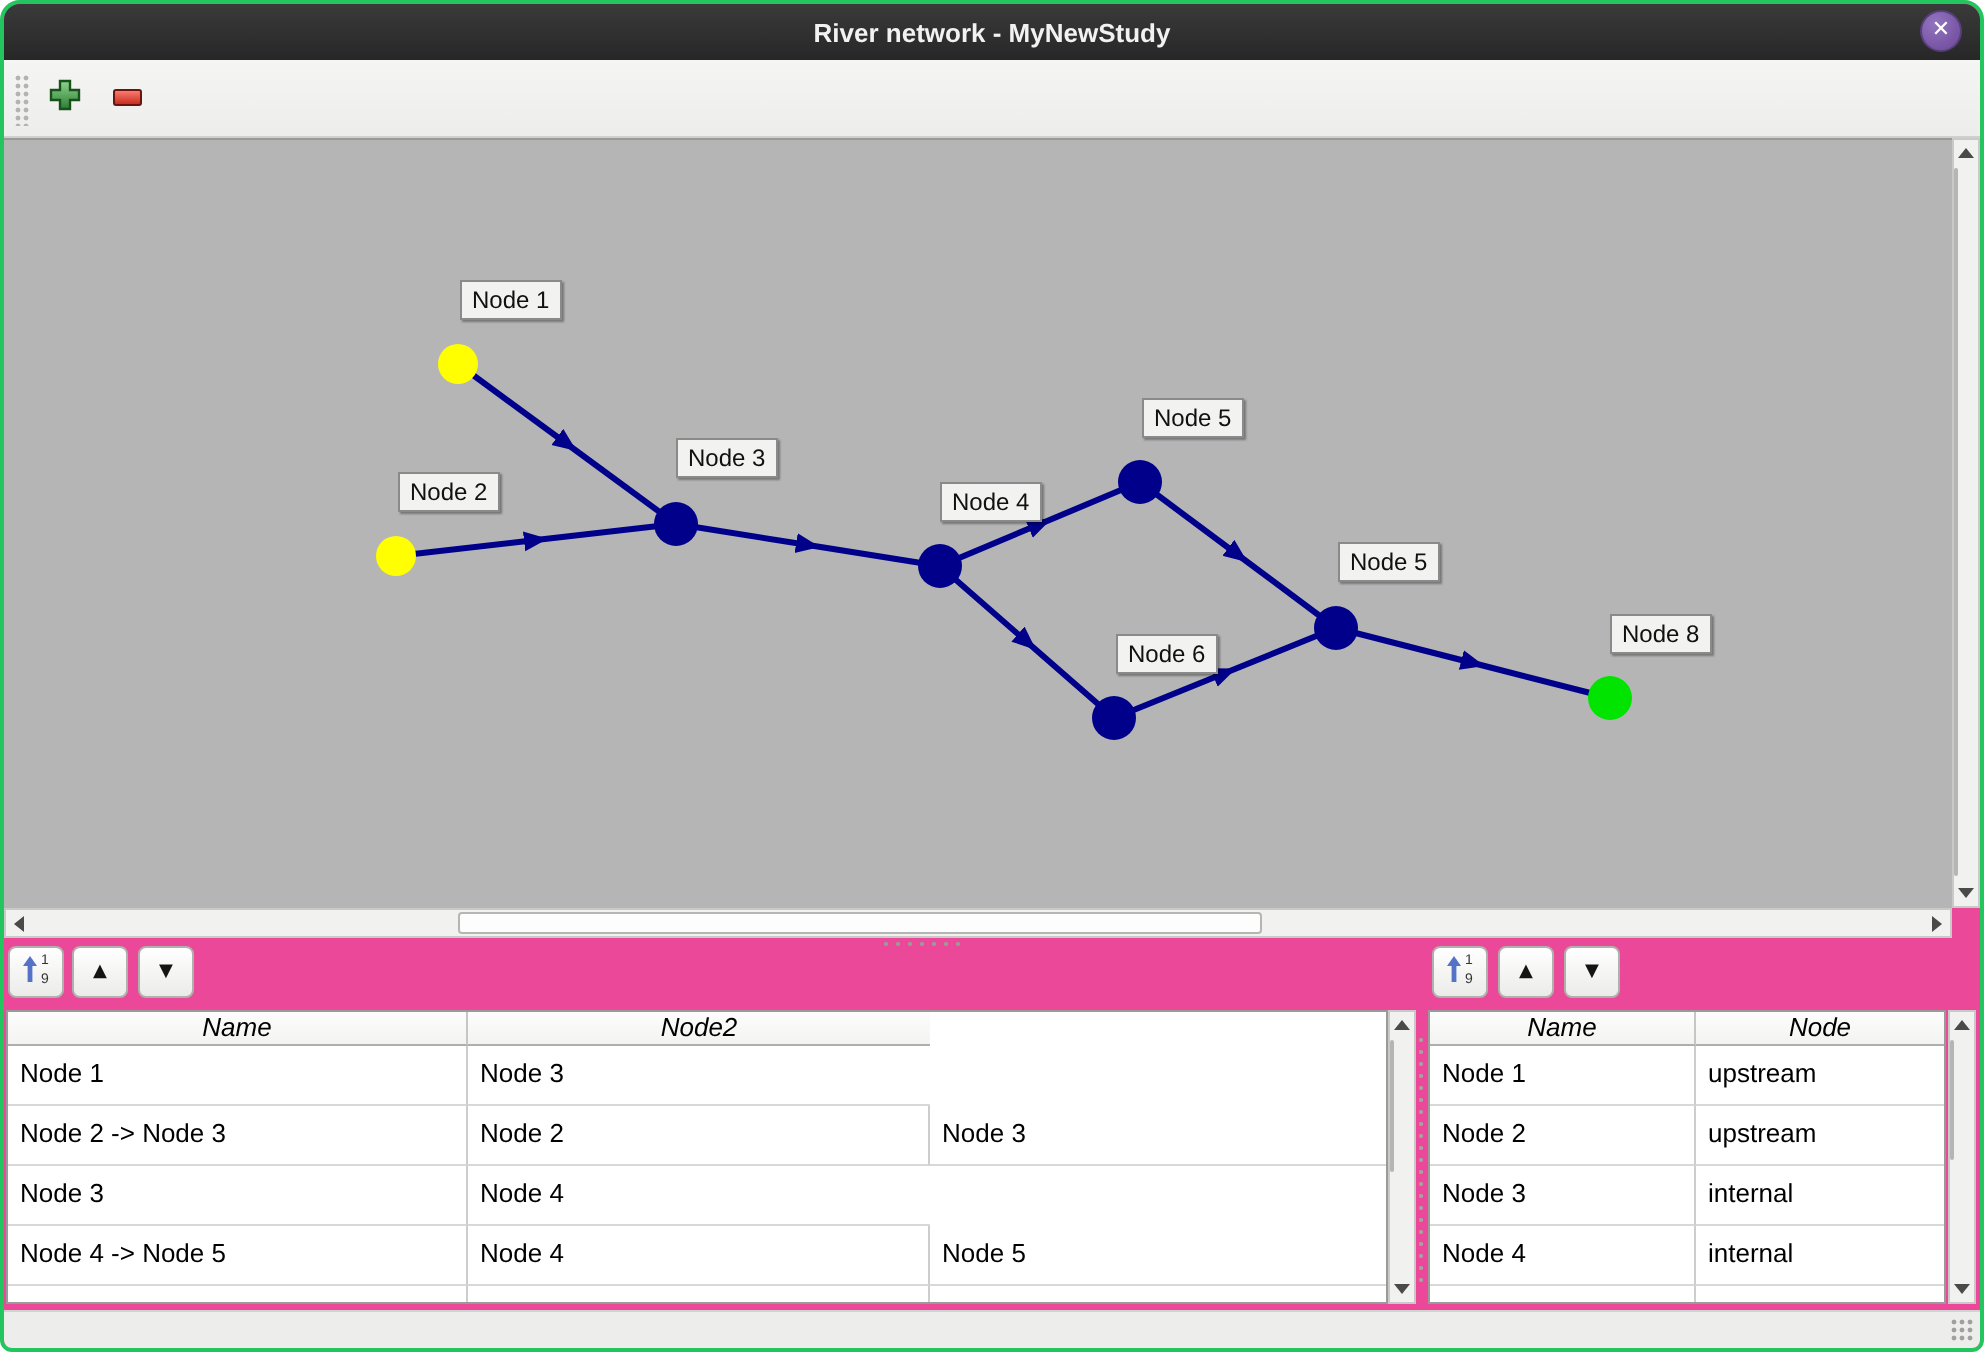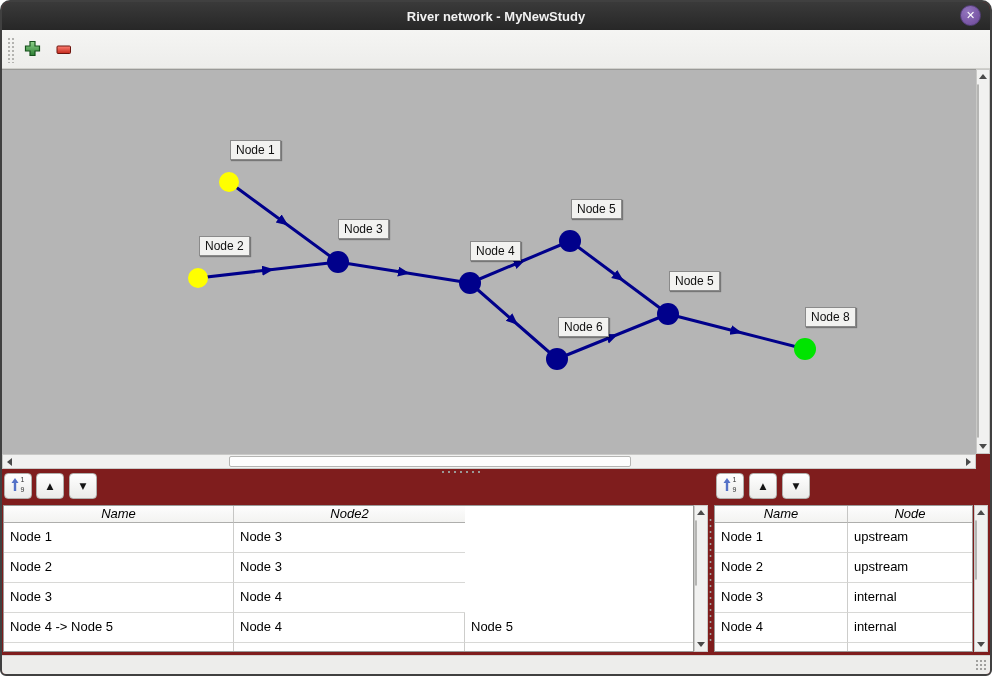--- a/index.html
+++ b/index.html
@@ -2,24 +2,24 @@
 <html><head>
 <meta charset="utf-8">
 <style>
   * { box-sizing: border-box; margin: 0; padding: 0; }
   html,body { background:#ffffff; }
   body { font-family: "Liberation Sans", "DejaVu Sans", sans-serif; }
 
   .window {
     position: relative;
     width: 992px; height: 676px;
-    border: 2px solid #404040;
+    border: 2px solid #22c55e;
     border-radius: 10px 10px 6px 6px;
     overflow: hidden;
-    background: #7f1d1d;
+    background: #ec4899;
   }
 
   
   .titlebar {
     position: absolute; left:0; top:0; width:988px; height:28px;
     background: linear-gradient(#3a3a3a, #272727);
     display:flex; align-items:center; justify-content:center;
   }
   .titlebar .title {
     color:#f2f2f2; font-size:13px; font-weight:bold;
@@ -285,20 +285,21 @@
   <div class="dtable links-table links-grid" id="links-table">
       <div class="thead-row">
         <div class="hcell">Name</div>
         <div class="hcell">Node2</div>
       </div>
       <div class="trow">
         <div class="tcell">Node 1</div>
         <div class="tcell">Node 3</div>
       </div>
       <div class="trow">
+        <div class="tcell">Node 2 -&gt; Node 3</div>
         <div class="tcell">Node 2</div>
         <div class="tcell">Node 3</div>
       </div>
       <div class="trow">
         <div class="tcell">Node 3</div>
         <div class="tcell">Node 4</div>
       </div>
       <div class="trow">
         <div class="tcell">Node 4 -&gt; Node 5</div>
         <div class="tcell">Node 4</div>

